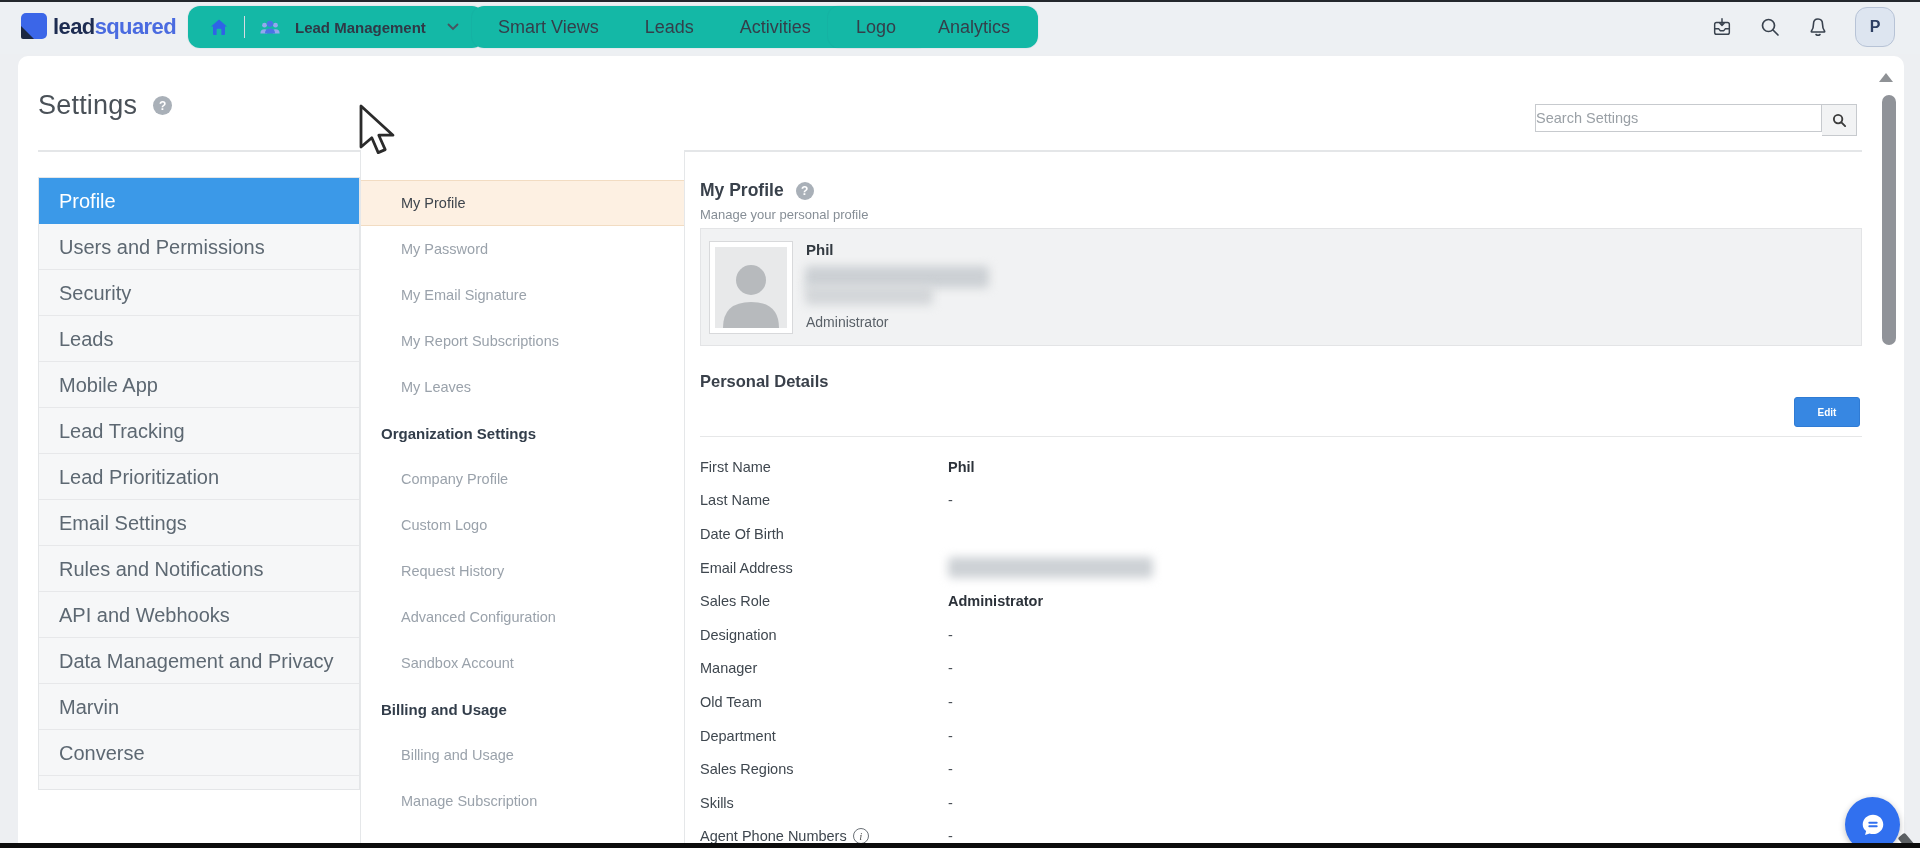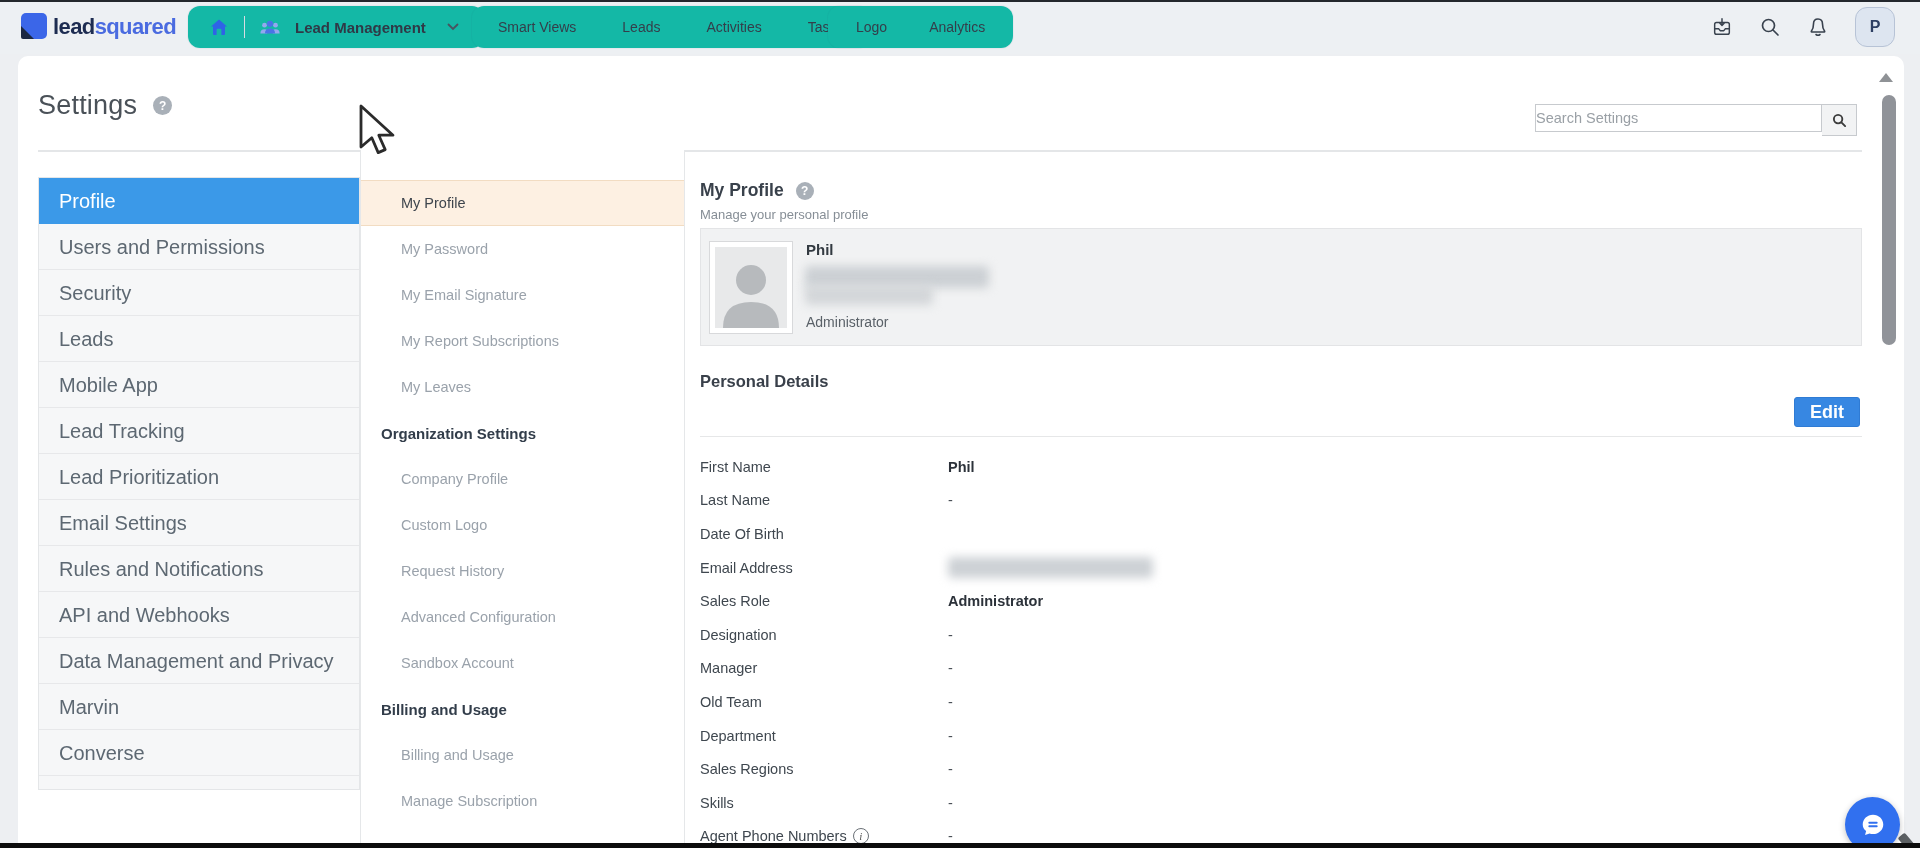--- a/index.html
+++ b/index.html
@@ -21,21 +21,21 @@
   .logo-lead { color:#1d2c51; }
   .logo-squared { color:#4a6be0; }
 
   .pill { position:absolute; top:6px; height:42px; background:#14b8a6; border-radius:12px;
           display:flex; align-items:center; box-shadow:0 0 0 1px rgba(40,60,90,0.04); }
   .pill-a { left:188px; padding:0 20px; gap:14px; }
   .pill-b { left:472px; padding:0 26px; gap:46px; }
   .pill-c { left:828px; padding:0 28px; gap:42px; }
   .v-div { width:1px; height:22px; background:#d7dce2; }
   .ws-label { font-size:15px; font-weight:600; color:#2f3946; }
-  .nav-link { font-size:14px; font-weight:500; color:#343e4a; cursor:pointer; white-space:nowrap; }
+  .nav-link { font-size:18px; font-weight:500; color:#343e4a; cursor:pointer; white-space:nowrap; }
   .chev { margin-left:2px; }
 
   .top-actions { position:absolute; right:25px; top:0; height:54px; display:flex; align-items:center; gap:26px; }
   .tb-icon { width:22px; height:22px; display:flex; align-items:center; justify-content:center; cursor:pointer; }
   .avatar-badge { width:40px; height:40px; border-radius:12px; background:#dde5f0; border:1px solid #b7c3d6;
                   display:flex; align-items:center; justify-content:center;
                   font-size:16px; font-weight:700; color:#2d3f63; cursor:pointer; }
 
   
   .card { position:absolute; left:18px; top:56px; width:1886px; height:792px;
@@ -83,21 +83,21 @@
                 border:1px solid #d8d9db; display:flex; align-items:center; justify-content:center; }
   .avatar-inner { width:72px; height:81px; background:#e8e9ea; display:flex; align-items:flex-end; justify-content:center; overflow:hidden; }
   .pc-name { position:absolute; left:105px; top:12px; font-size:15px; font-weight:700; color:#333a41; }
   .blur-bar { position:absolute; background:#ccd0d4; border-radius:4px; filter:blur(5px); }
   .blur-1 { left:104px; top:37px; width:184px; height:22px; }
   .blur-2 { left:104px; top:56px; width:128px; height:20px; background:#d3d6d9; }
   .pc-role { position:absolute; left:105px; top:85px; font-size:14px; color:#5a6168; }
 
   .pd-header { position:absolute; top:192px; left:0; font-size:16.5px; font-weight:700; color:#39404a; }
   .edit-btn { position:absolute; top:217px; right:2px; width:66px; height:30px; background:var(--edit);
-              border:1px solid #2f7bd4; border-radius:3px; color:#fff; font-size:18px; font-weight:600;
+              border:1px solid #2f7bd4; border-radius:3px; color:#fff; font-size:10px; font-weight:600;
               display:flex; align-items:center; justify-content:center; cursor:pointer; font-family:inherit; }
   .pd-divider { position:absolute; top:256px; left:0; width:100%; height:1px; background:#e6e7e8; }
 
   .fields { position:absolute; top:252px; left:0; width:100%; padding-top:18px; }
   .field-row { height:33.6px; display:flex; align-items:center; }
   .field-label { width:248px; font-size:14.5px; color:#3f474f; display:flex; align-items:center; }
   .info-icon { width:16px; height:16px; border:1px solid #6b7177; border-radius:50%; margin-left:6px;
                display:inline-flex; align-items:center; justify-content:center;
                font-family:"Liberation Serif", serif; font-style:italic; font-size:11px; color:#555; cursor:pointer; }
   .field-value { font-size:14.5px; color:#4a5057; }

